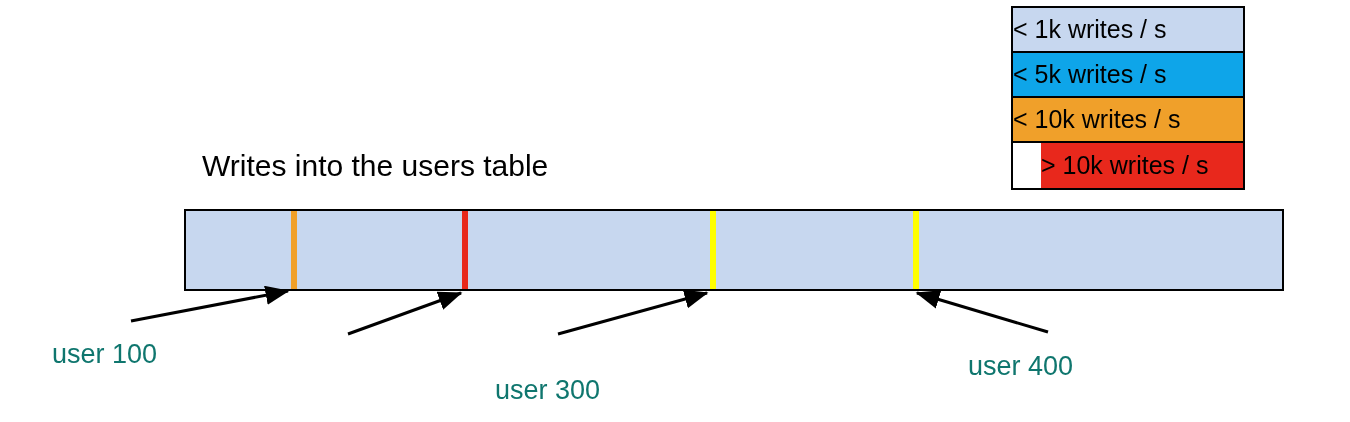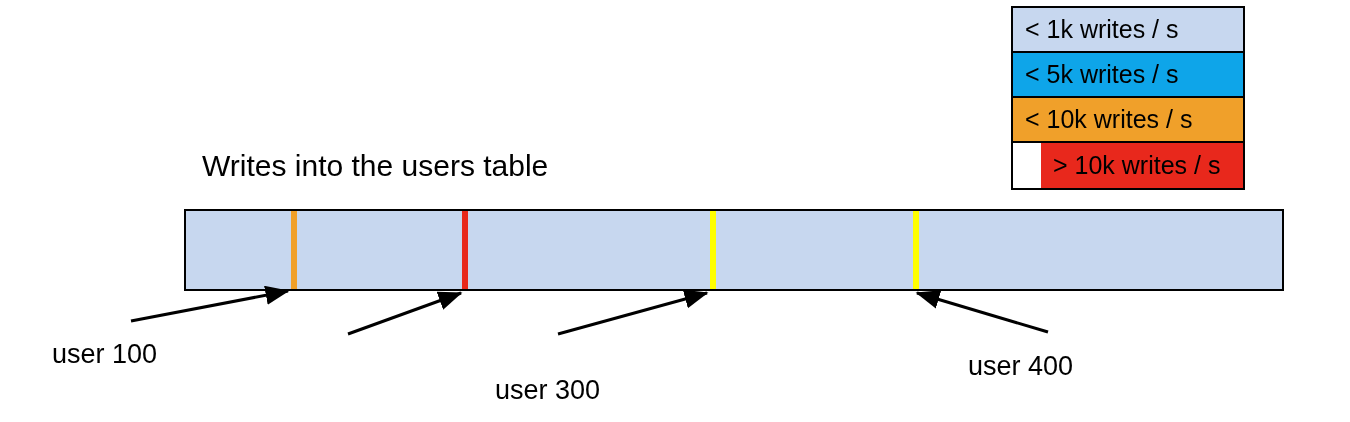--- a/index.html
+++ b/index.html
@@ -23,21 +23,20 @@
     top: 6px;
     width: 234px;
     border: 2px solid #000000;
     box-sizing: border-box;
   }
   .legend-row {
     height: 45px;
     box-sizing: border-box;
     display: flex;
     align-items: center;
-    padding-left: 12px;
     border-bottom: 2px solid #000000;
   }
   .legend-row:last-child { border-bottom: none; }
   .legend-label {
     font-size: 25px;
     color: #000000;
     line-height: 1;
     white-space: nowrap;
   }
 
@@ -76,21 +75,21 @@
     top: 0;
     width: 1350px;
     height: 422px;
     pointer-events: none;
   }
 
   
   .user-label {
     position: absolute;
     font-size: 27px;
-    color: #000000;
+    color: #0f766e;
     white-space: nowrap;
   }
 </style>
 </head>
 <body>
 
 <div id="canvas">
 
   <div id="legend">
     <div class="legend-row" style="background:#c7d7ef;">

